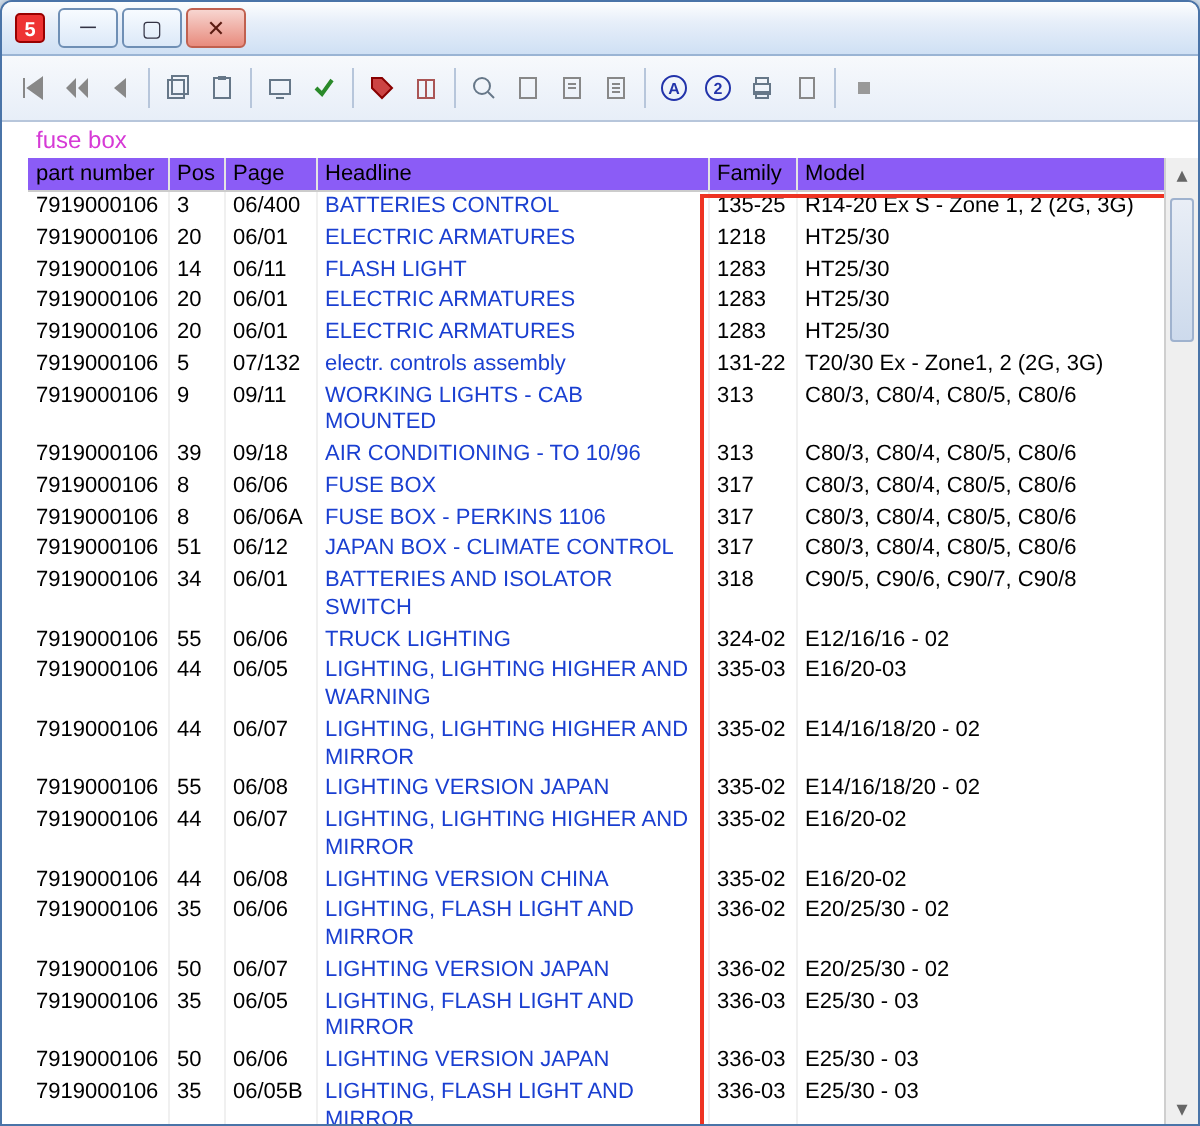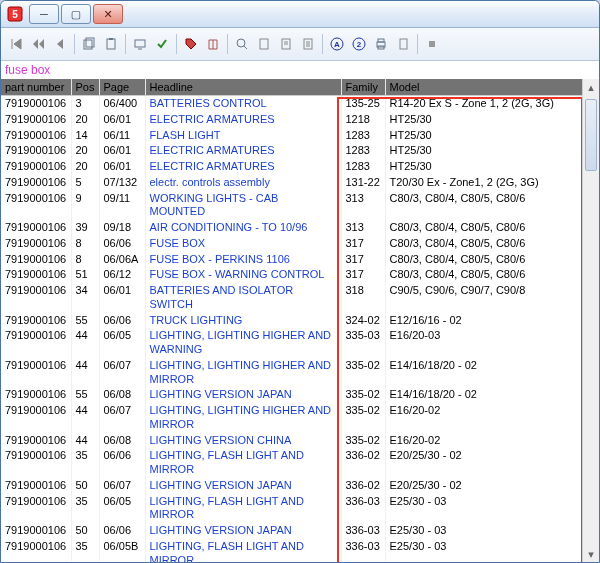--- a/index.html
+++ b/index.html
@@ -6,30 +6,30 @@
   .window { width: 600px; height: 563px; box-sizing: border-box; background: #fff; border: 1px solid #4a74a8; border-radius: 6px 6px 0 0; overflow: hidden; display: flex; flex-direction: column; box-shadow: 0 0 4px rgba(0,0,0,.3); }
   .titlebar { height: 26px; background: linear-gradient(#fdfefe, #e6eef9 40%, #cfe0f4); display: flex; align-items: center; padding: 0 6px; border-bottom: 1px solid #9ab4d4; }
   .titlebar .appicon { width: 16px; height: 16px; margin-right: 6px; }
   .titlebar .title { flex: 1; color: #000; font-size: 12px; }
   .winbtns { display: flex; gap: 2px; }
   .winbtn { width: 28px; height: 18px; border: 1px solid #6f8fb5; border-radius: 3px; background: linear-gradient(#f7fbff,#dce9f8); display: flex; align-items: center; justify-content: center; font-size: 11px; color: #334; cursor: default; }
   .winbtn.close { background: linear-gradient(#f7d5d0,#e88b7d); border-color: #c0604f; color: #5a1a10; }
   .toolbar { height: 28px; background: linear-gradient(#f7f9fc,#e7eef8); border-bottom: 1px solid #b7c6db; display: flex; align-items: center; padding: 2px 4px; gap: 0; }
   .tbtn { width: 22px; height: 22px; display: flex; align-items: center; justify-content: center; color: #556; cursor: default; }
   .tsep { width: 1px; height: 20px; background: #b7c6db; margin: 0 3px; }
-  .content { flex: 1; display: flex; flex-direction: column; overflow: hidden; background: #fff; }
+  .content { flex: 1; display: flex; flex-direction: column; overflow: hidden; background: #fff; padding-left: 13px; }
   .caption { color: #d63ad6; font-size: 12px; padding: 2px 4px; }
   .tablewrap { flex: 1; position: relative; overflow: hidden; }
   .scrollpane { position: absolute; inset: 0 16px 0 0; overflow: hidden; }
   .vscroll { position: absolute; top: 0; right: 0; bottom: 0; width: 16px; background: #efefef; border-left: 1px solid #cfcfcf; }
   .vscroll .arrow { height: 16px; display: flex; align-items: center; justify-content: center; color: #666; }
   .vscroll .track { position: absolute; top: 16px; bottom: 16px; left: 0; right: 0; }
   .vscroll .thumb { position: absolute; left: 2px; right: 2px; top: 4px; height: 70px; background: linear-gradient(#e9eef6,#cddaec); border: 1px solid #9fb2ce; border-radius: 2px; }
   table { border-collapse: collapse; width: 100%; table-layout: fixed; }
-  th { text-align: left; font-weight: normal; color: #000; padding: 2px 4px; border-bottom: 1px solid #ccc; border-right: 1px solid #e4e4e4; background: #737373; position: sticky; top: 0; }
+  th { text-align: left; font-weight: normal; color: #000; padding: 2px 4px; border-bottom: 1px solid #ccc; border-right: 1px solid #e4e4e4; background: #8b5cf6; position: sticky; top: 0; }
   td { padding: 1px 4px; vertical-align: top; border-right: 1px solid #f0f0f0; line-height: 1.25; }
   td.link { color: #1a3fd1; }
   td.num { color: #000; }
   .redbox { position: absolute; border: 2px solid #e32; pointer-events: none; }
   col.c-part { width: 70px; }
   col.c-pos  { width: 28px; }
   col.c-page { width: 46px; }
   col.c-head { width: 196px; }
   col.c-fam  { width: 44px; }
   col.c-mod  { width: auto; }
@@ -265,21 +265,21 @@
                 <td class="num">8</td>
                 <td class="num">06/06A</td>
                 <td class="link">FUSE BOX - PERKINS 1106</td>
                 <td class="num">317</td>
                 <td class="num">C80/3, C80/4, C80/5, C80/6</td>
               </tr>
               <tr>
                 <td class="num">7919000106</td>
                 <td class="num">51</td>
                 <td class="num">06/12</td>
-                <td class="link">FUSE BOX - WARNING CONTROL</td>
+                <td class="link">JAPAN BOX - CLIMATE CONTROL</td>
                 <td class="num">317</td>
                 <td class="num">C80/3, C80/4, C80/5, C80/6</td>
               </tr>
               <tr>
                 <td class="num">7919000106</td>
                 <td class="num">34</td>
                 <td class="num">06/01</td>
                 <td class="link">BATTERIES AND ISOLATOR SWITCH</td>
                 <td class="num">318</td>
                 <td class="num">C90/5, C90/6, C90/7, C90/8</td>

